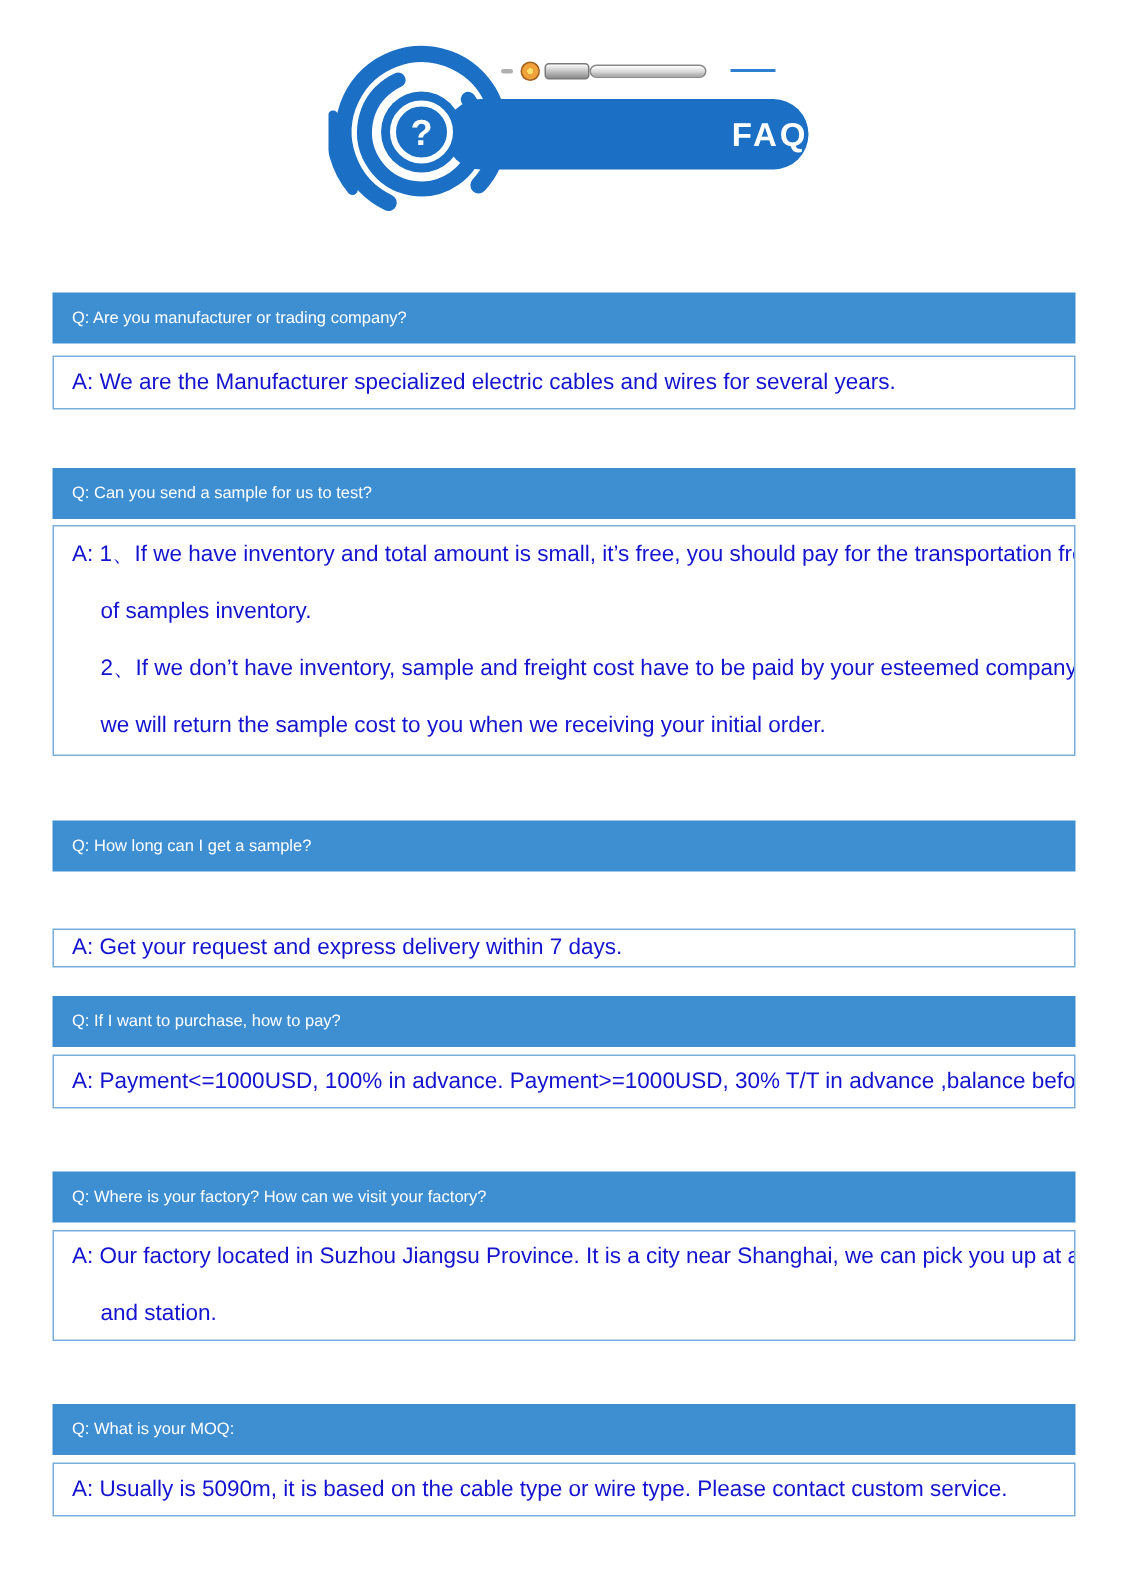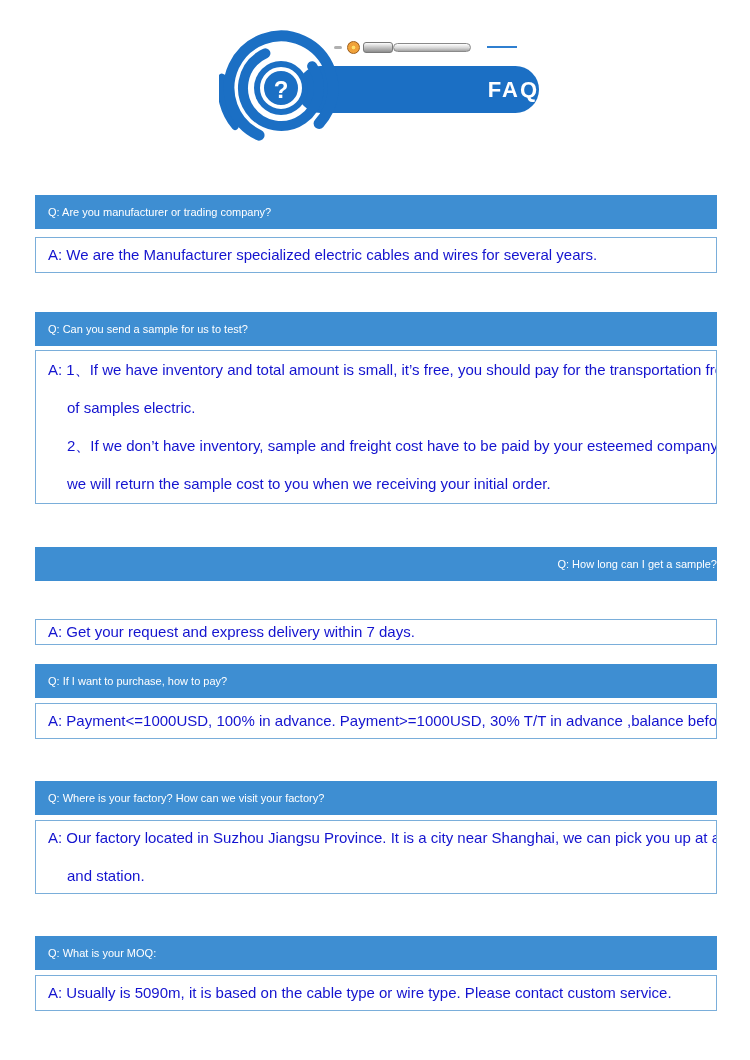--- a/index.html
+++ b/index.html
@@ -84,26 +84,26 @@
   </div>
   <div class="abox" style="top:237px;height:36px;">
     <div class="answer-line">A: We are the Manufacturer specialized electric cables and wires for several years.</div>
   </div>
 
   <div class="qbar" style="top:312px;">
     <span>Q: Can you send a sample for us to test?</span>
   </div>
   <div class="abox" style="top:350px;height:154px;">
     <div class="answer-line">A: 1、If we have inventory and total amount is small, it’s free, you should pay for the transportation freight</div>
-    <div class="answer-line indent">of samples electric.</div>
+    <div class="answer-line indent">of samples inventory.</div>
     <div class="answer-line indent">2、If we don’t have inventory, sample and freight cost have to be paid by your esteemed company. But</div>
     <div class="answer-line indent">we will return the sample cost to you when we receiving your initial order.</div>
   </div>
 
-  <div class="qbar" style="top:547px;justify-content:flex-end;">
+  <div class="qbar" style="top:547px;">
     <span>Q: How long can I get a sample?</span>
   </div>
   <div class="abox" style="top:619px;height:20px;">
     <div class="answer-line">A: Get your request and express delivery within 7 days.</div>
   </div>
 
   <div class="qbar" style="top:664px;">
     <span>Q: If I want to purchase, how to pay?</span>
   </div>
   <div class="abox" style="top:703px;height:36px;">

